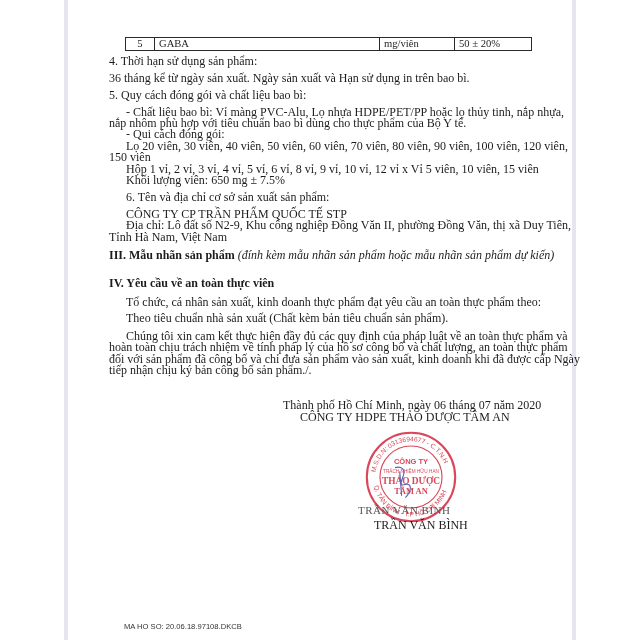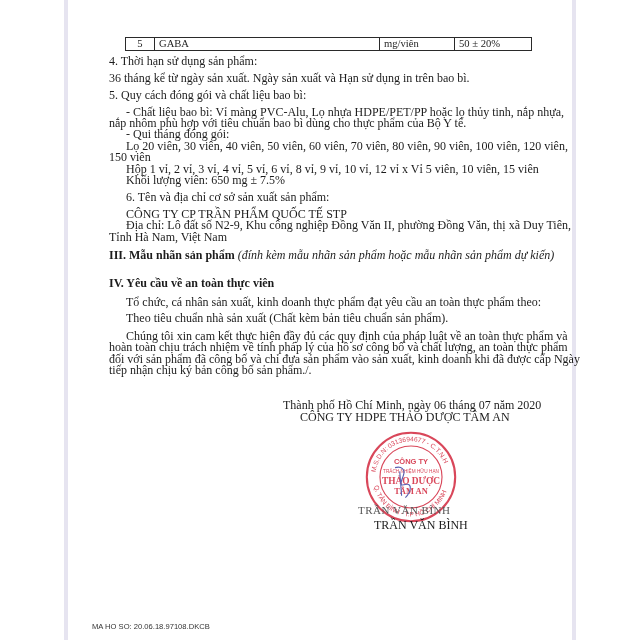--- a/index.html
+++ b/index.html
@@ -8,21 +8,21 @@
   .edge { position:absolute; top:0; bottom:0; width:4px; background:#e6e4f0; }
   .edge.left { left:64px; }
   .edge.right { left:572px; }
   .page { position:absolute; left:68px; top:0; width:504px; height:640px; background:#fff; }
   .t { position:absolute; font-size:12px; line-height:12px; white-space:nowrap; }
   .b { font-weight:bold; }
   .i { font-style:italic;text-align:center; }
   table.spec { position:absolute; left:125px; top:37px; border-collapse:collapse; font-size:10.6px; }
   table.spec td { border:1px solid #2a2a2a; height:12px; padding:0 4px; line-height:12px; }
   .stamp { position:absolute; left:364px; top:430px; width:94px; height:94px; }
-  .footer { position:absolute; left:92px; top:622px; font-family:"Liberation Sans", sans-serif;
+  .footer { position:absolute; left:124px; top:622px; font-family:"Liberation Sans", sans-serif;
             font-size:7.6px; color:#333; white-space:nowrap; }
   .sigghost { color:#555; font-size:11px; letter-spacing:0.5px; }
 </style>
 </head>
 <body>
 
 <div class="edge left"></div>
 <div class="edge right"></div>
 <div class="page"></div>
 
@@ -36,21 +36,21 @@
   </tr>
 </tbody>
   </table>
 
 <div class="t" style="left:109px;top:55px">4. Thời hạn sử dụng sản phẩm:</div>
 <div class="t" style="left:109px;top:72px">36 tháng kể từ ngày sản xuất. Ngày sản xuất và Hạn sử dụng in trên bao bì.</div>
 <div class="t" style="left:109px;top:89px">5. Quy cách đóng gói và chất liệu bao bì:</div>
 
 <div class="t" style="left:126px;top:106px">- Chất liệu bao bì: Vỉ màng PVC-Alu, Lọ nhựa HDPE/PET/PP hoặc lọ thủy tinh, nắp nhựa,</div>
 <div class="t" style="left:109px;top:117px">nắp nhôm phù hợp với tiêu chuẩn bao bì dùng cho thực phẩm của Bộ Y tế.</div>
-<div class="t" style="left:126px;top:128px">- Qui tháng đóng gói:</div>
+<div class="t" style="left:126px;top:128px">- Qui cách đóng gói:</div>
 <div class="t" style="left:126px;top:140px">Lọ 20 viên, 30 viên, 40 viên, 50 viên, 60 viên, 70 viên, 80 viên, 90 viên, 100 viên, 120 viên,</div>
 <div class="t" style="left:109px;top:151px">150 viên</div>
 <div class="t" style="left:126px;top:163px">Hộp 1 vỉ, 2 vỉ, 3 vỉ, 4 vỉ, 5 vỉ, 6 vỉ, 8 vỉ, 9 vỉ, 10 vỉ, 12 vỉ x Vỉ 5 viên, 10 viên, 15 viên</div>
 <div class="t" style="left:126px;top:174px">Khối lượng viên: 650 mg ± 7.5%</div>
 
 <div class="t" style="left:126px;top:191px">6. Tên và địa chỉ cơ sở sản xuất sản phẩm:</div>
 <div class="t" style="left:126px;top:208px">CÔNG TY CP TRẦN PHẨM QUỐC TẾ STP</div>
 <div class="t" style="left:126px;top:219px">Địa chỉ: Lô đất số N2-9, Khu công nghiệp Đồng Văn II, phường Đồng Văn, thị xã Duy Tiên,</div>
 <div class="t" style="left:109px;top:231px">Tỉnh Hà Nam, Việt Nam</div>
 

